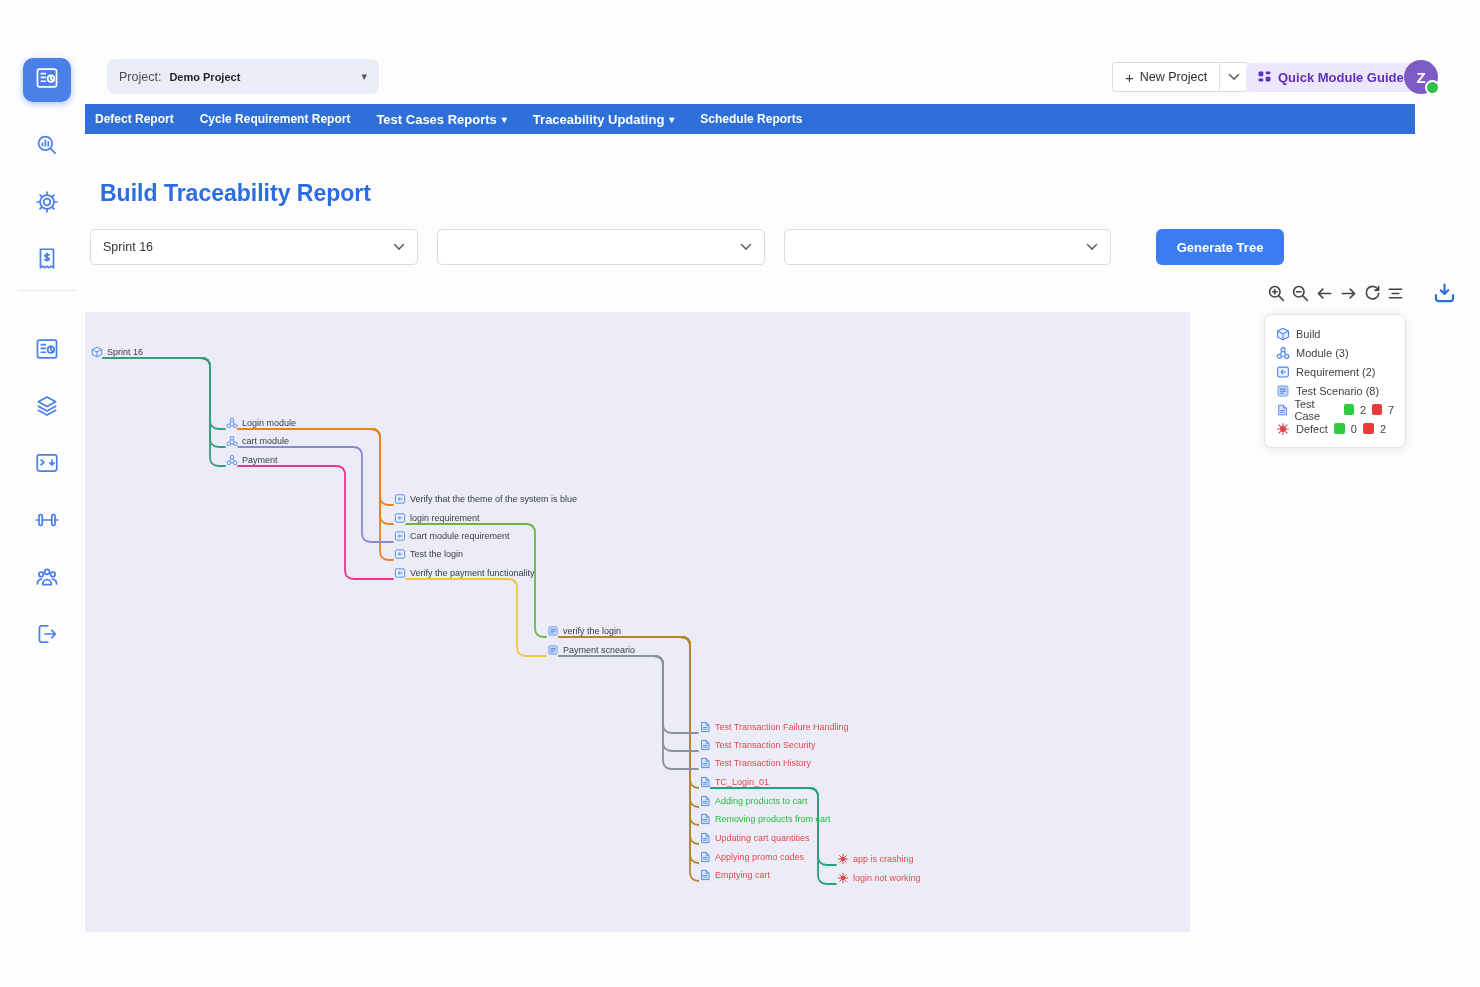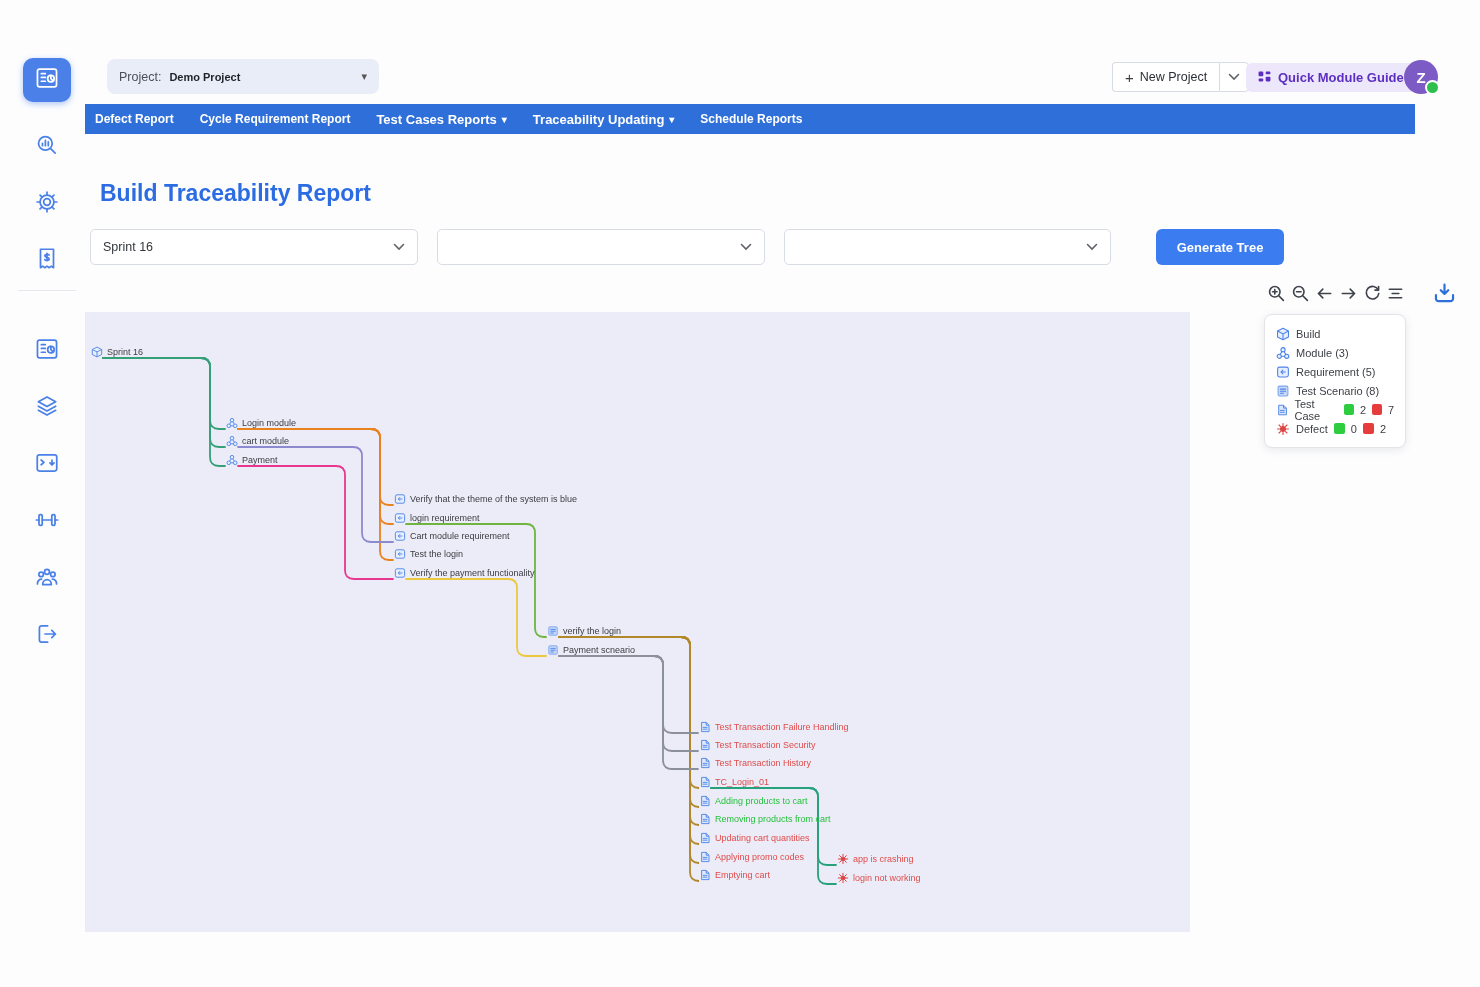--- a/index.html
+++ b/index.html
@@ -563,21 +563,21 @@
       </svg>
       <span>Module (3)</span>
     </div>
     <div class="legend-row">
       <svg width="14" height="14" viewBox="0 0 12 12">
         <g stroke="#4c82e8" stroke-width=".9">
           <rect x="1.4" y="1.8" width="9.2" height="8.4" rx="1.6" fill="#e7effc"></rect>
           <path fill="none" stroke-linecap="round" d="M8 6H4.4M5.9 4.4 4.3 6l1.6 1.6"></path>
         </g>
       </svg>
-      <span>Requirement (5)</span>
+      <span>Requirement (2)</span>
     </div>
     <div class="legend-row">
       <svg width="14" height="14" viewBox="0 0 12 12">
         <g stroke-width=".9">
           <rect x="1.8" y="1.8" width="8.4" height="8.4" rx="1.2" fill="#c7d9f7" stroke="#7aa3ee"></rect>
           <path fill="none" stroke="#4c82e8" stroke-linecap="round" d="M3.8 4.4h4.4M3.8 6.2h4.4M3.8 8h2.6"></path>
         </g>
       </svg>
       <span>Test Scenario (8)</span>
     </div>

